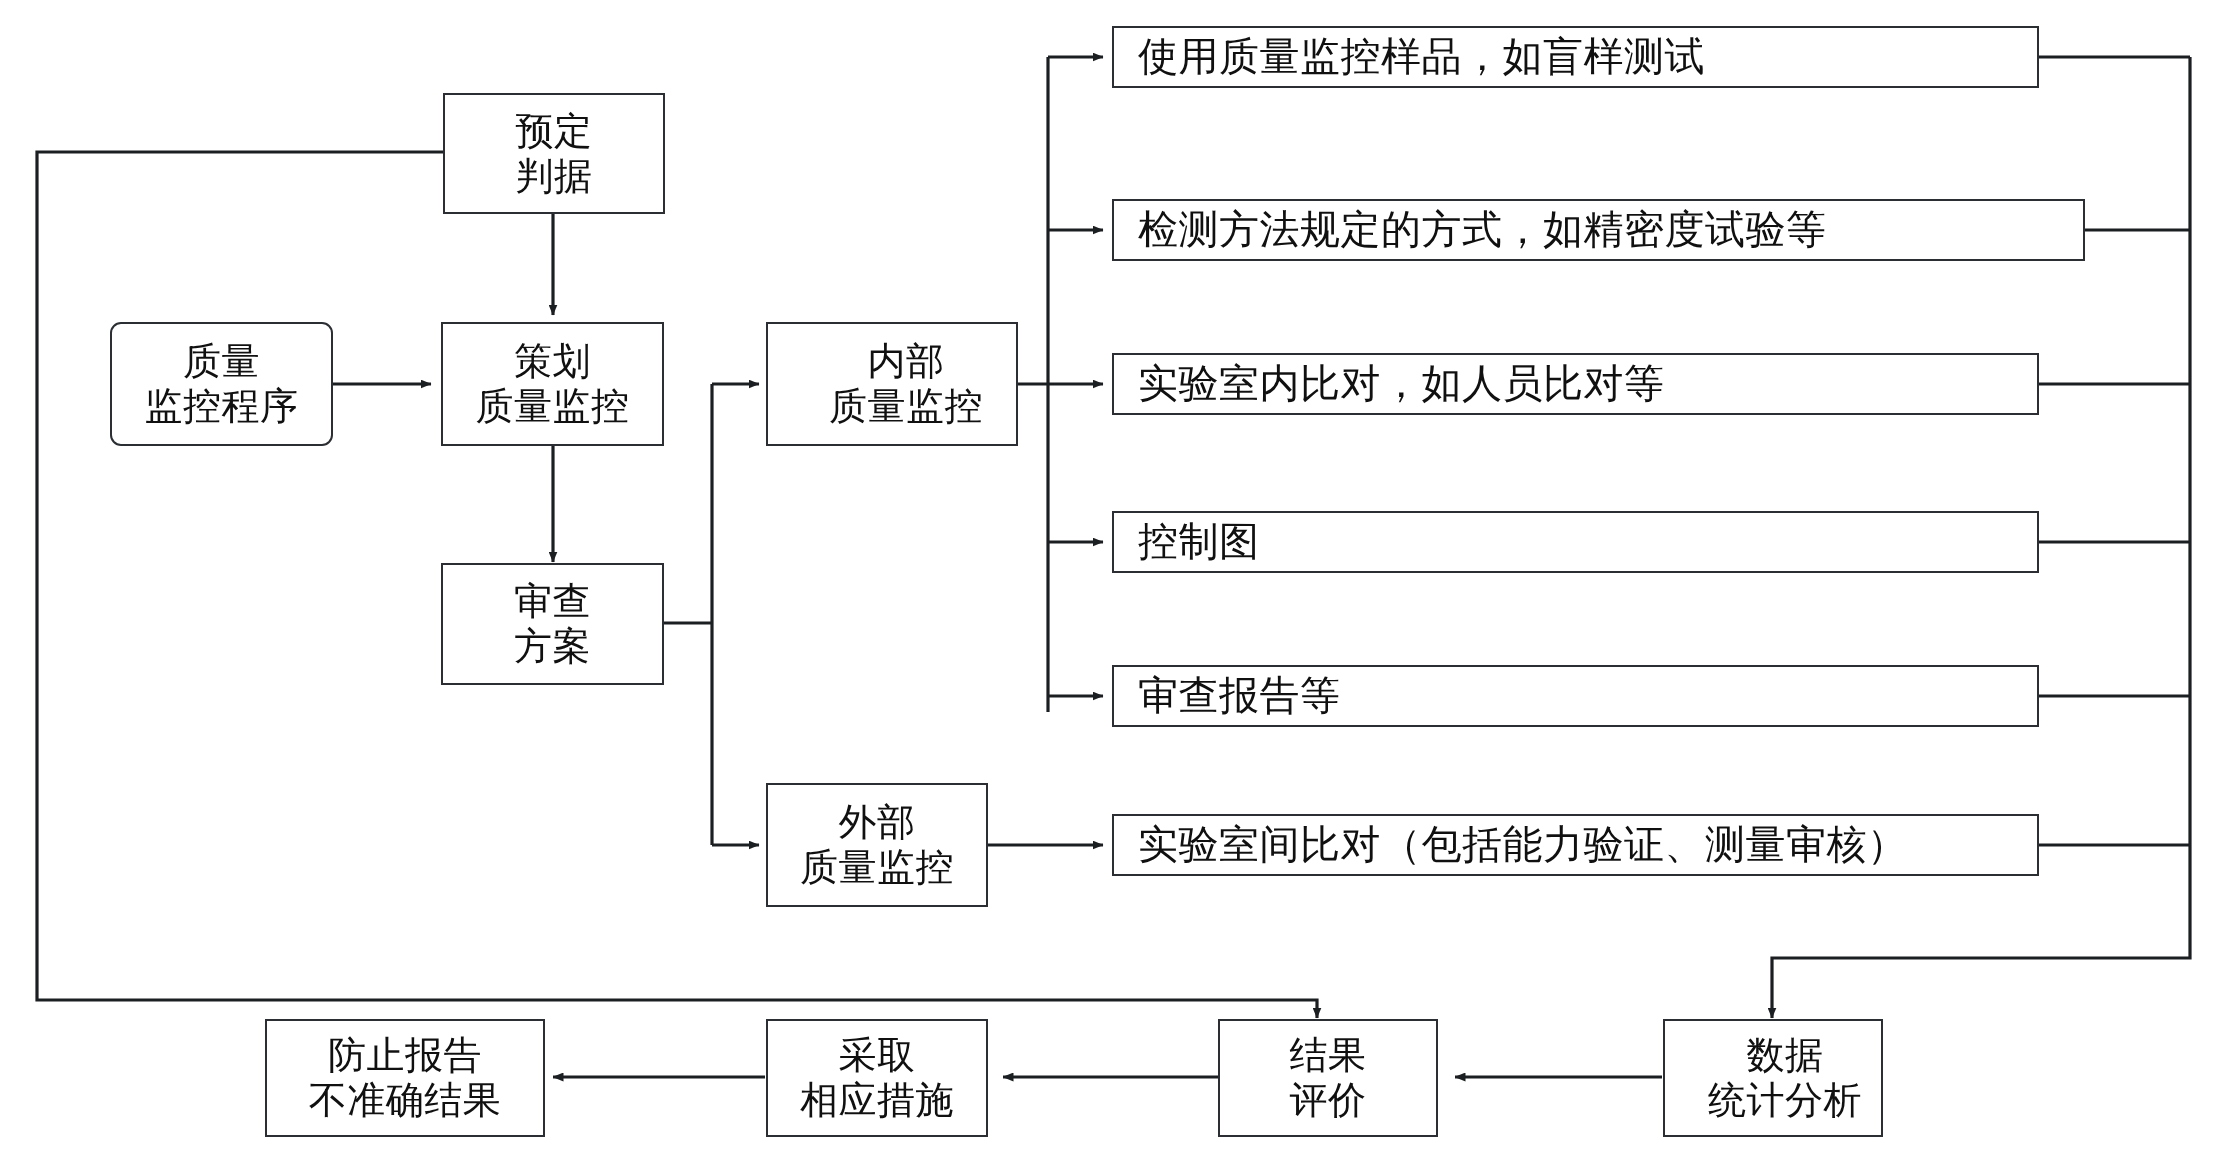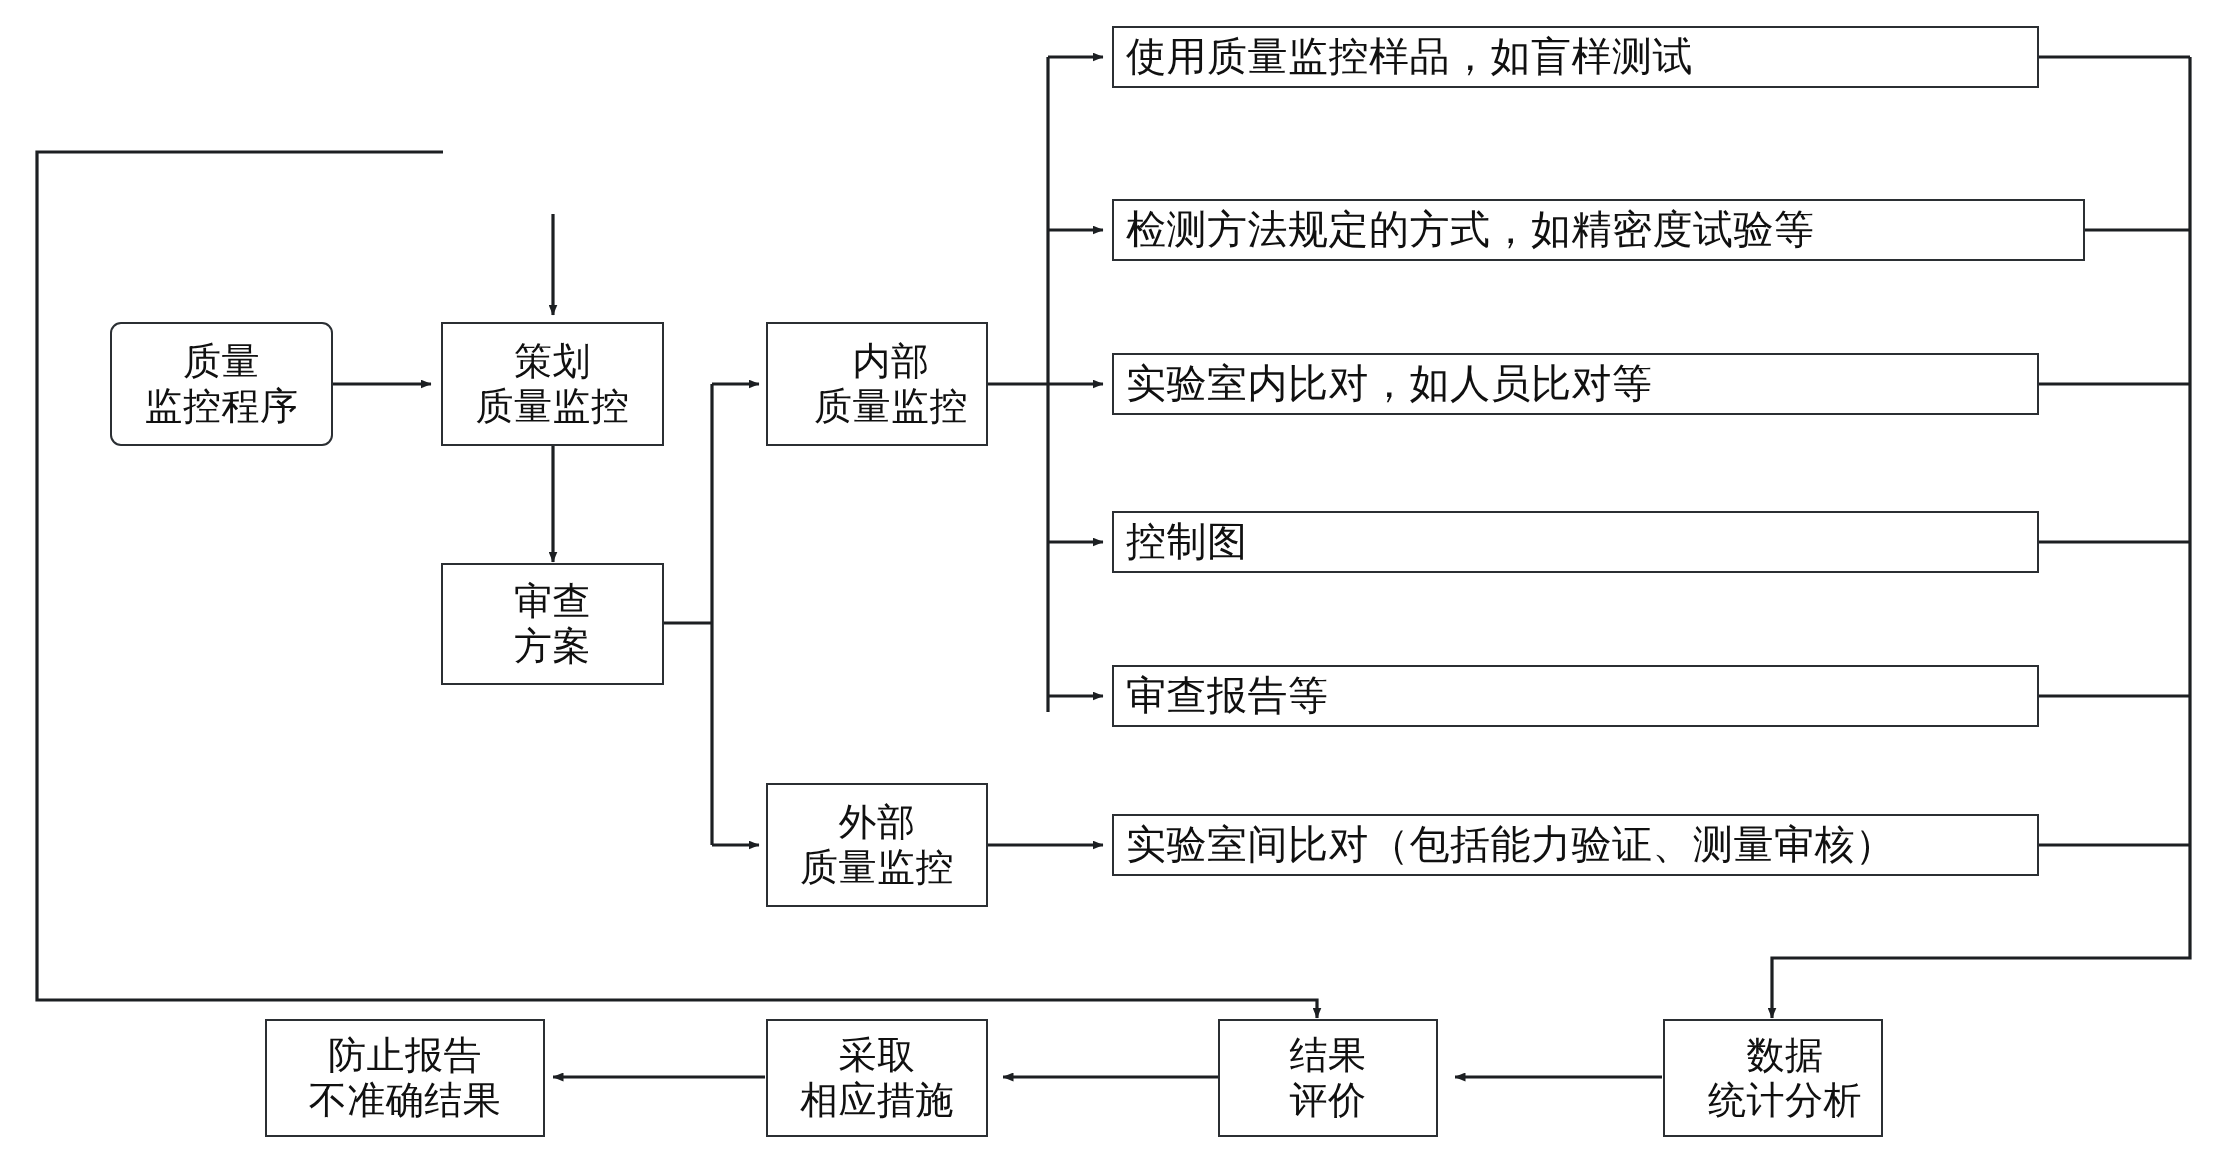--- a/index.html
+++ b/index.html
@@ -45,21 +45,21 @@
     display: block;
     text-align: center;
   }
   
   .n-small { font-size: 38px; }
   
   .n-wide {
     align-items: flex-start;
     justify-content: center;
     font-size: 40px;
-    padding-left: 12px;
+    padding-left: 24px;
   }
   .n-wide .ln { text-align: left; }
 </style>
 </head>
 <body>
 
 <div id="canvas">
 
   <svg class="wires" viewBox="0 0 2232 1170" preserveAspectRatio="none">
     <defs>
@@ -100,37 +100,41 @@
       <path d="M2039,845 L2190,845"></path>
       <path d="M2190,57 L2190,958 L1772,958 L1772,1018" marker-end="url(#ah)"></path>
 
       <path d="M1662,1077 L1455,1077" marker-end="url(#ah)"></path>
       <path d="M1220,1077 L1003,1077" marker-end="url(#ah)"></path>
       <path d="M765,1077 L553,1077" marker-end="url(#ah)"></path>
 
     </g>
   </svg>
 
+  <div class="node n-small" style="left:443px; top:93px; width:222px; height:121px;">
+    <span class="ln">预定</span>
+    <span class="ln">判据</span>
+  </div>
 
   <div class="node n-small" style="left:110px; top:322px; width:223px; height:124px;border-radius:11px;">
     <span class="ln">质量</span>
     <span class="ln">监控程序</span>
   </div>
 
   <div class="node n-small" style="left:441px; top:322px; width:223px; height:124px;">
     <span class="ln">策划</span>
     <span class="ln">质量监控</span>
   </div>
 
   <div class="node n-small" style="left:441px; top:563px; width:223px; height:122px;">
     <span class="ln">审查</span>
     <span class="ln">方案</span>
   </div>
 
-  <div class="node n-small" style="left:766px; top:322px; width:222px; height:124px;padding-left:28px;">
+  <div class="node n-small" style="left:766px; top:322px; width:252px; height:124px;padding-left:28px;">
     <span class="ln">内部</span>
     <span class="ln">质量监控</span>
   </div>
 
   <div class="node n-small" style="left:766px; top:783px; width:222px; height:124px;">
     <span class="ln">外部</span>
     <span class="ln">质量监控</span>
   </div>
 
   <div class="node n-wide" style="left:1112px; top:26px; width:927px; height:62px;">

